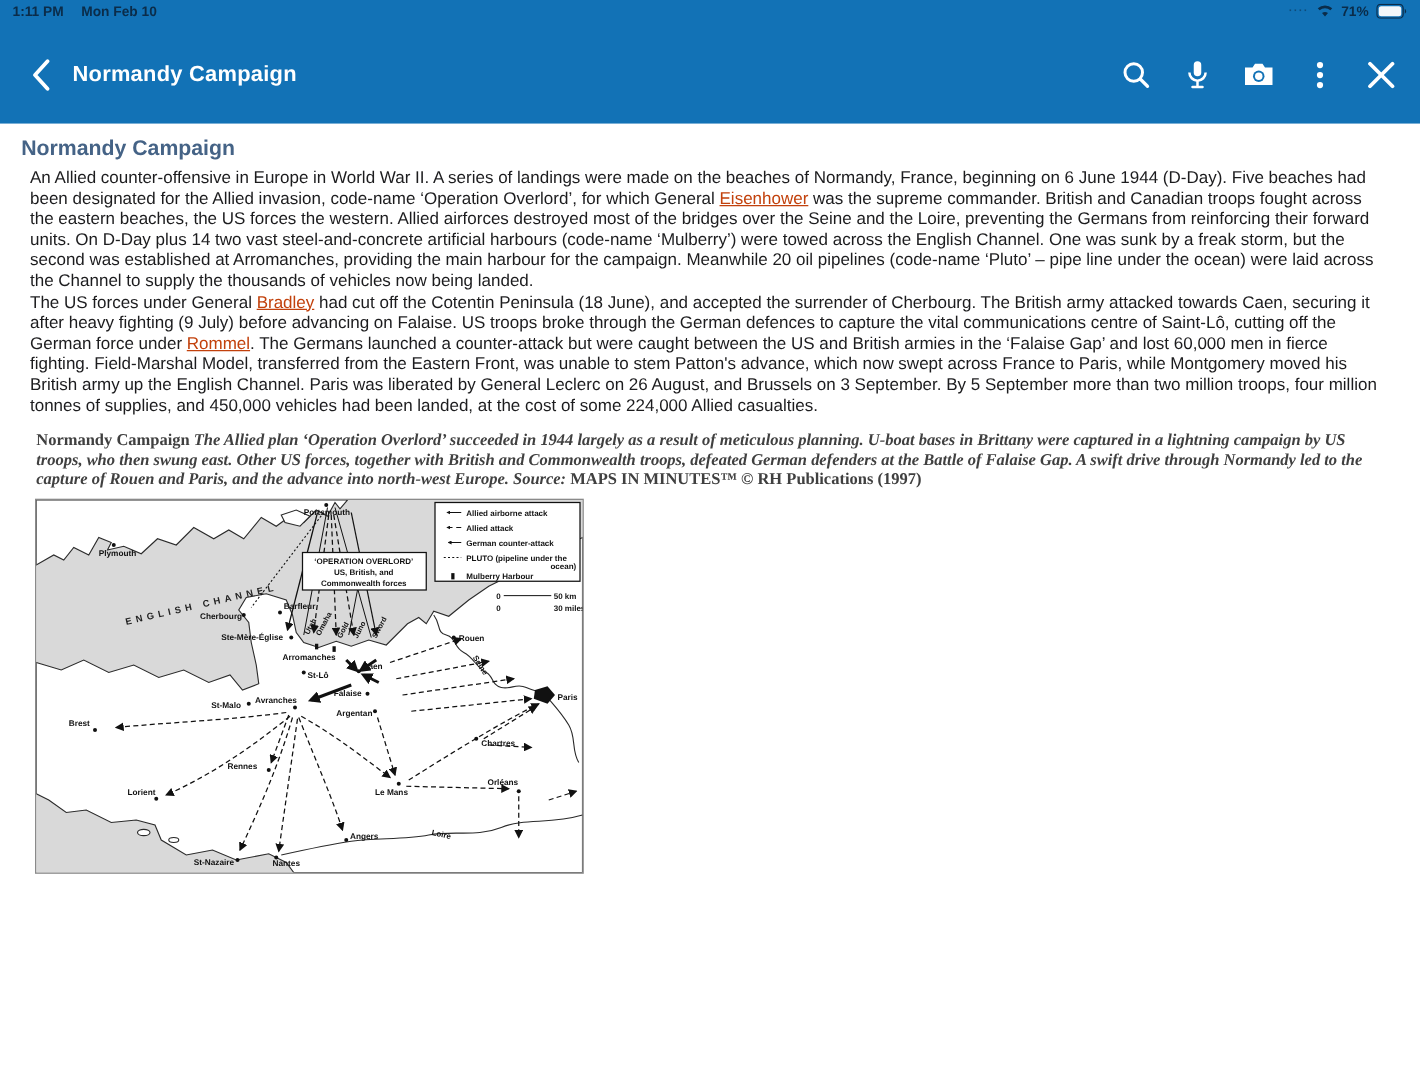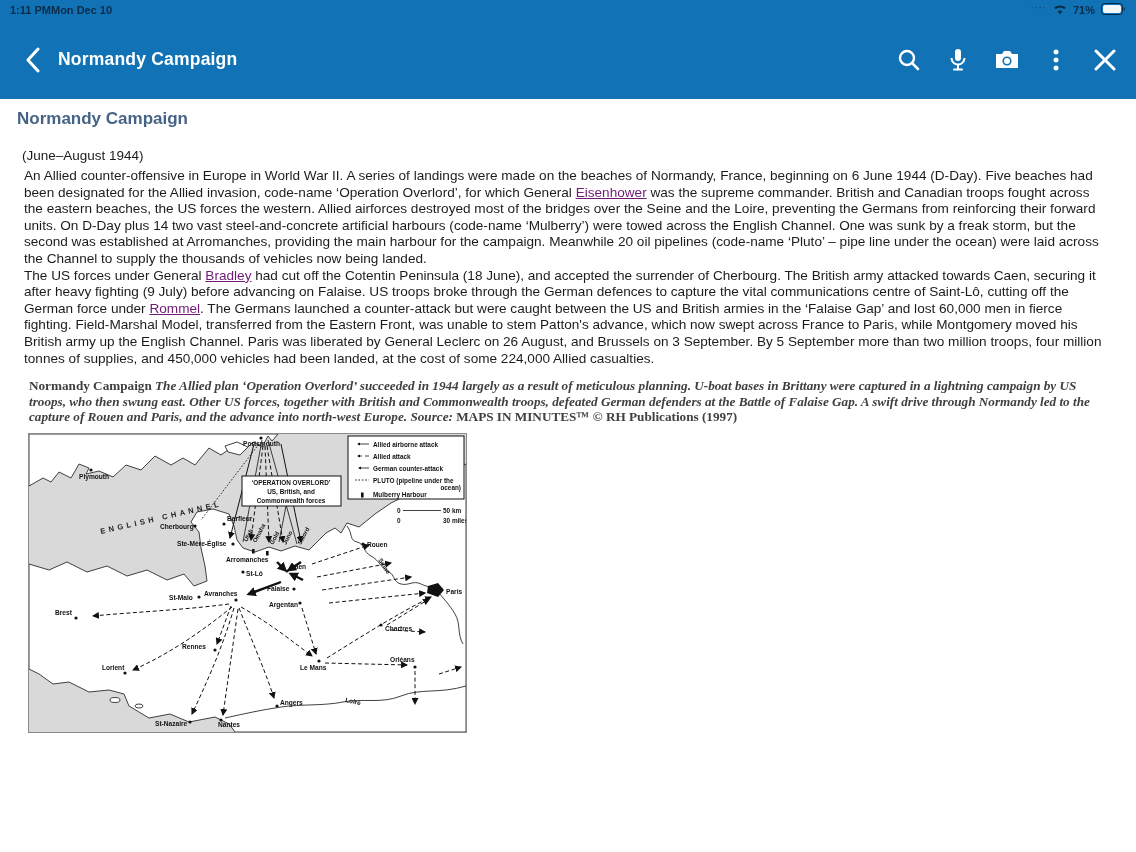--- a/index.html
+++ b/index.html
@@ -5,36 +5,36 @@
   * { margin:0; padding:0; box-sizing:border-box; }
   html,body { width:1136px; height:852px; background:#fff; overflow:hidden;
               font-family:"Liberation Sans", sans-serif; }
   .app { width:1136px; height:852px; position:relative; background:#ffffff; }
 
   
   .header { position:absolute; top:0; left:0; width:1136px; height:99px; background:#1272b6; }
   .statusbar { position:absolute; top:0; left:0; width:100%; height:20px;
                display:flex; justify-content:space-between; align-items:center;
                padding:0 10px; color:#0b2c49; font-size:11px; font-weight:bold; }
-  .status-left { display:flex; }
+  .status-left { display:flex; gap:14px; }
   .status-right { display:flex; align-items:center; gap:6px; }
   .cell-dots { letter-spacing:1px; font-size:9px; opacity:.55; position:relative; top:-2px; }
   .navrow { position:absolute; top:20px; left:0; width:100%; height:79px;
             display:flex; align-items:center; }
   .back-btn { width:44px; height:44px; margin-left:10px; display:flex; align-items:center; justify-content:center; cursor:pointer; }
   .nav-title { color:#ffffff; font-size:17.5px; font-weight:600; letter-spacing:.2px; margin-left:4px; }
   .nav-icons { margin-left:auto; display:flex; align-items:center; gap:19px; padding-right:16px; }
   .nav-icon { width:30px; height:30px; display:flex; align-items:center; justify-content:center; cursor:pointer; }
 
   
   .content { position:absolute; top:99px; left:0; width:1136px; height:753px; background:#fff; }
   .article-title { color:#456386; font-size:17px; font-weight:bold; margin:10px 0 0 17px; }
   .article-dates { color:#1c1c1e; font-size:13.5px; margin:19px 0 0 22px; }
   .article-body { color:#1c1c1e; font-size:13.6px; line-height:16.6px; margin:5px 26px 0 24px; }
-  .article-body a { color:#701a75; text-decoration:underline; cursor:pointer;margin-top:45px; }
+  .article-body a { color:#c2410c; text-decoration:underline; cursor:pointer;margin-top:45px; }
   .caption { font-family:"Liberation Serif", serif; font-size:13.2px; line-height:15.6px;
              font-weight:bold; color:#404040; margin:11px 30px 0 29px; }
   .caption .ital { font-style:italic; }
 
   
   .map-wrap { margin:8px 0 0 28px; width:439px; height:300px; border:1px solid #8a8a8a; background:#d9d9d9; }
   svg text { font-family:"Liberation Sans", sans-serif; }
   .sea { fill:#d9d9d9; }
   .land { fill:#ffffff; stroke:#2b2b2b; stroke-width:0.9; }
   .river { fill:none; stroke:#2b2b2b; stroke-width:0.9; }
@@ -56,21 +56,21 @@
 </style>
 </head>
 <body>
 
 <div class="app">
 
   <div class="header">
     <div class="statusbar">
       <div class="status-left">
         <span>1:11 PM</span>
-        <span>Mon Dec 10</span>
+        <span>Mon Feb 10</span>
       </div>
       <div class="status-right">
         <span class="cell-dots">····</span>
         <span>
           <svg width="14" height="11" viewBox="0 0 14 11">
               <path d="M7 10.2 L9.4 7.4 A4 4 0 0 0 4.6 7.4 Z M2.7 5.2 A6.6 6.6 0 0 1 11.3 5.2 L12.8 3.5 A9 9 0 0 0 1.2 3.5 Z" fill="#0b2c49"></path>
             </svg>
         </span>
         <span>71%</span>
         <span>
@@ -123,21 +123,20 @@
               <line x1="2" y1="2" x2="20" y2="20" stroke="#fff" stroke-width="3" stroke-linecap="round"></line>
               <line x1="20" y1="2" x2="2" y2="20" stroke="#fff" stroke-width="3" stroke-linecap="round"></line>
             </svg>
         </div>
       </div>
     </div>
   </div>
 
   <div class="content">
     <h1 class="article-title">Normandy Campaign</h1>
-    <div class="article-dates">(June–August 1944)</div>
 
     <div class="article-body">
       <span>An Allied counter-offensive in Europe in World War II. A series of landings were made on the beaches of Normandy, France, beginning on 6 June 1944 (D-Day). Five beaches had been designated for the Allied invasion, code-name ‘Operation Overlord’, for which General </span><a>Eisenhower</a><span> was the supreme commander. British and Canadian troops fought across the eastern beaches, the US forces the western. Allied airforces destroyed most of the bridges over the Seine and the Loire, preventing the Germans from reinforcing their forward units. On D-Day plus 14 two vast steel-and-concrete artificial harbours (code-name ‘Mulberry’) were towed across the English Channel. One was sunk by a freak storm, but the second was established at Arromanches, providing the main harbour for the campaign. Meanwhile 20 oil pipelines (code-name ‘Pluto’ – pipe line under the ocean) were laid across the Channel to supply the thousands of vehicles now being landed.</span><br>
       <span>The US forces under General </span><a>Bradley</a><span> had cut off the Cotentin Peninsula (18 June), and accepted the surrender of Cherbourg. The British army attacked towards Caen, securing it after heavy fighting (9 July) before advancing on Falaise. US troops broke through the German defences to capture the vital communications centre of Saint-Lô, cutting off the German force under </span><a>Rommel</a><span>. The Germans launched a counter-attack but were caught between the US and British armies in the ‘Falaise Gap’ and lost 60,000 men in fierce fighting. Field-Marshal Model, transferred from the Eastern Front, was unable to stem Patton's advance, which now swept across France to Paris, while Montgomery moved his British army up the English Channel. Paris was liberated by General Leclerc on 26 August, and Brussels on 3 September. By 5 September more than two million troops, four million tonnes of supplies, and 450,000 vehicles had been landed, at the cost of some 224,000 Allied casualties.</span>
     </div>
 
     <div class="caption">
       <span>Normandy Campaign </span><span class="ital">The Allied plan ‘Operation Overlord’ succeeded in 1944 largely as a result of meticulous planning. U-boat bases in Brittany were captured in a lightning campaign by US troops, who then swung east. Other US forces, together with British and Commonwealth troops, defeated German defenders at the Battle of Falaise Gap. A swift drive through Normandy led to the capture of Rouen and Paris, and the advance into north-west Europe. Source: </span><span>MAPS IN MINUTES™ © RH Publications (1997)</span>
     </div>
 

